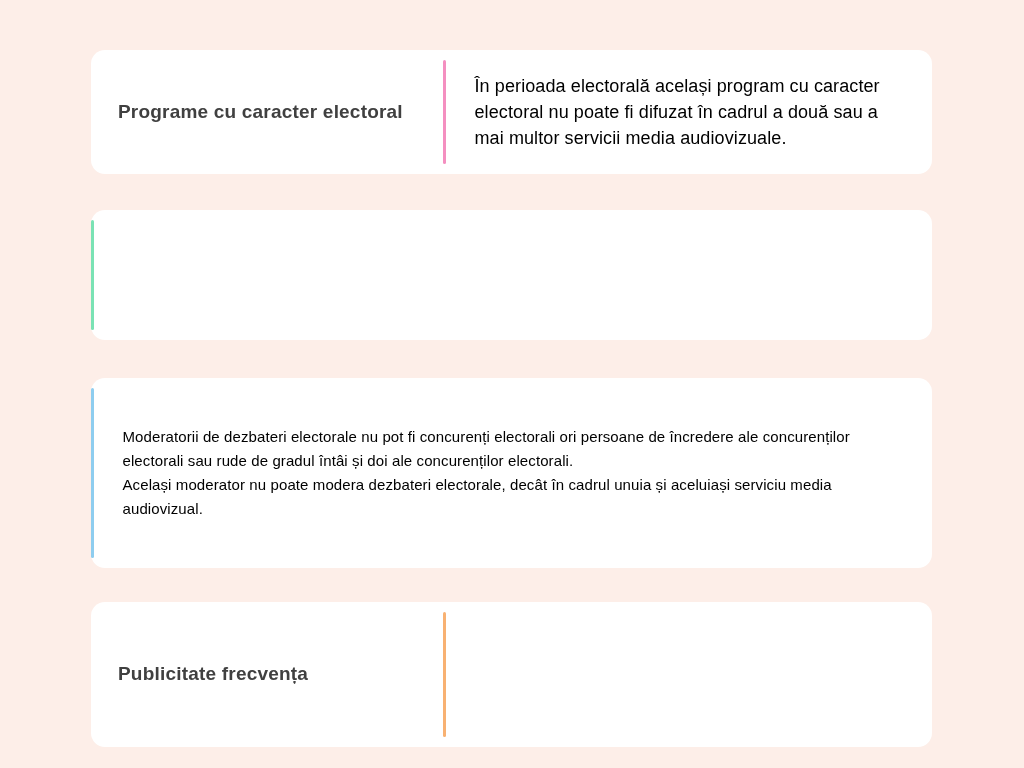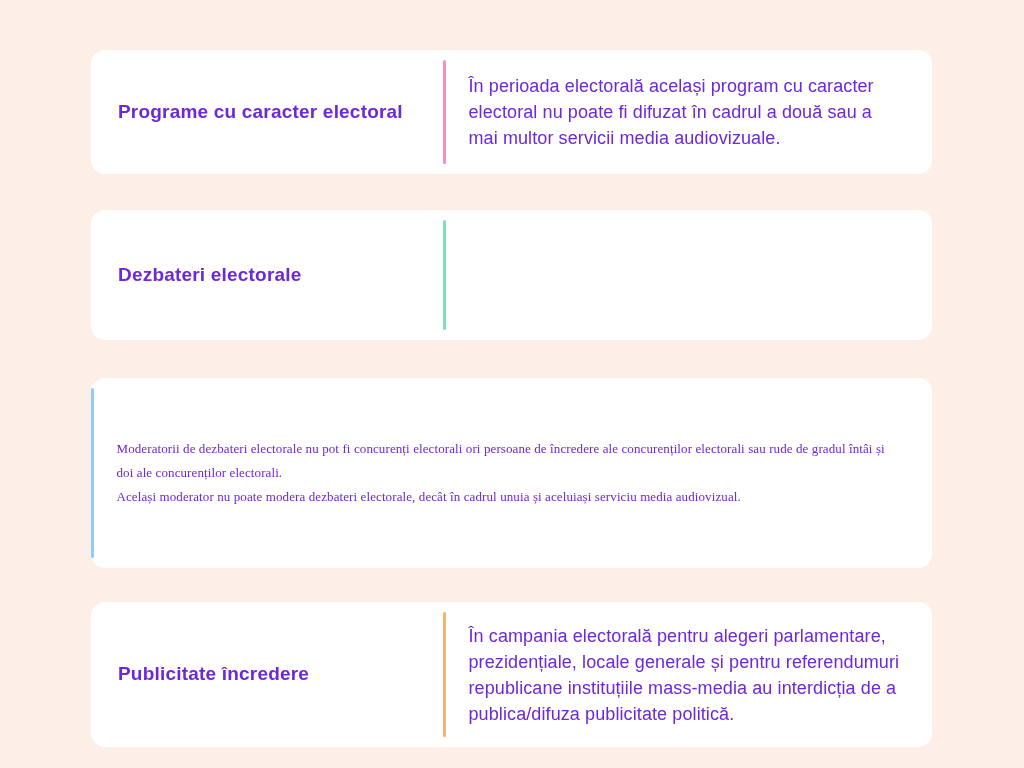--- a/index.html
+++ b/index.html
@@ -39,84 +39,77 @@
     align-items: center;
     padding-left: 27px;
     box-sizing: border-box;
   }
   .card-title {
     margin: 0;
     max-width: 285px;
     font-size: 19px;
     line-height: 1.28;
     font-weight: bold;
-    color: #6d28d9;
+    color: #404040;
     letter-spacing: 0.2px;
   }
   .divider {
     flex: 0 0 2.5px;
     width: 2.5px;
     margin: 10px 0;
     border-radius: 2px;
     background: #cccccc;
   }
   .card-right {
     flex: 1;
     display: flex;
     align-items: center;
     padding: 10px 26px 10px 21px;
     box-sizing: border-box;
   }
   .card-body {
-    margin: 2px;
+    margin: 8px;
     font-size: 18px;
     line-height: 26px;
-    color: #6d28d9;
+    color: #000000;
     white-space: pre-line;
     letter-spacing: 0.1px;
   }
   .card-3 .card-body {
-    font-size: 13px;
+    font-size: 15px;
     line-height: 24px;
-    font-family: Liberation Serif, serif;
   }
 </style>
 </head>
 <body>
 
 <div class="page">
 
   <section class="card card-1">
     <div class="card-left">
       <h2 class="card-title">Programe cu caracter electoral</h2>
     </div>
     <div class="divider" style="background: rgb(244, 143, 192);"></div>
     <div class="card-right">
       <p class="card-body">În perioada electorală același program cu caracter electoral nu poate fi difuzat în cadrul a două sau a mai multor servicii media audiovizuale.</p>
     </div>
   </section>
 
   <section class="card card-2">
-    <div class="card-left">
-      <h2 class="card-title">Dezbateri electorale</h2>
-    </div>
     <div class="divider" style="background: rgb(122, 226, 180);"></div>
   </section>
 
   <section class="card card-3">
     <div class="divider" style="background: rgb(142, 205, 239);"></div>
     <div class="card-right">
       <p class="card-body">Moderatorii de dezbateri electorale nu pot fi concurenți electorali ori persoane de încredere ale concurenților electorali sau rude de gradul întâi și doi ale concurenților electorali.
 Același moderator nu poate modera dezbateri electorale, decât în cadrul unuia și aceluiași serviciu media audiovizual.</p>
     </div>
   </section>
 
   <section class="card card-4">
     <div class="card-left">
-      <h2 class="card-title">Publicitate încredere</h2>
+      <h2 class="card-title">Publicitate frecvența</h2>
     </div>
     <div class="divider" style="background: rgb(248, 177, 114);"></div>
-    <div class="card-right">
-      <p class="card-body">În campania electorală pentru alegeri parlamentare, prezidențiale, locale generale și pentru referendumuri republicane instituțiile mass-media au interdicția de a publica/difuza publicitate politică.</p>
-    </div>
   </section>
 
 </div>
 
 </body></html>

